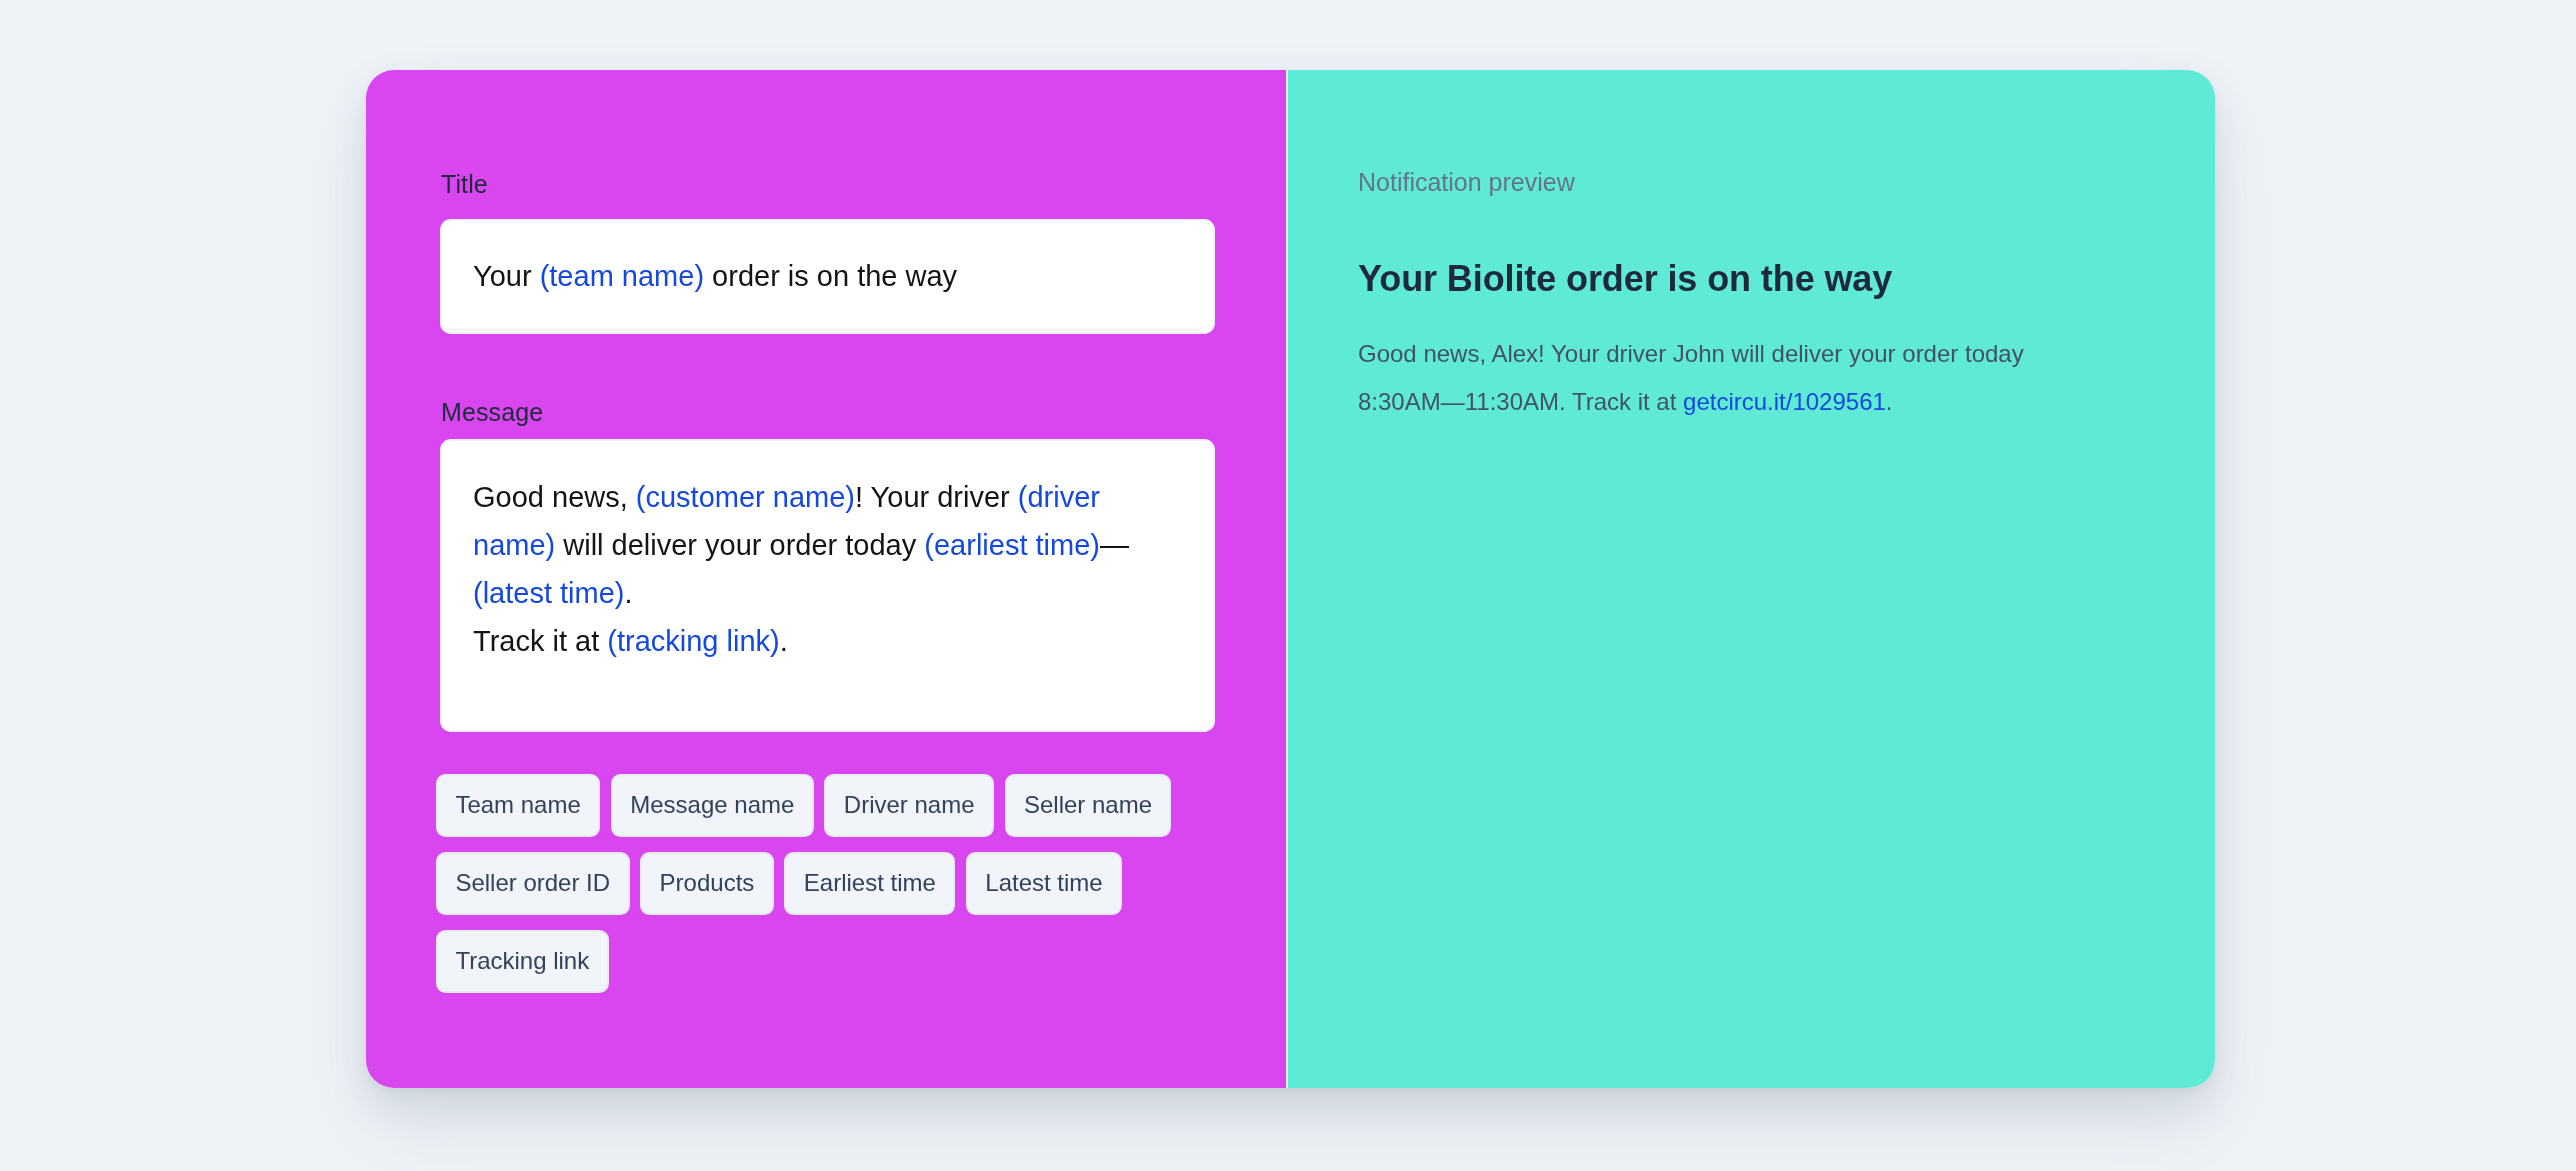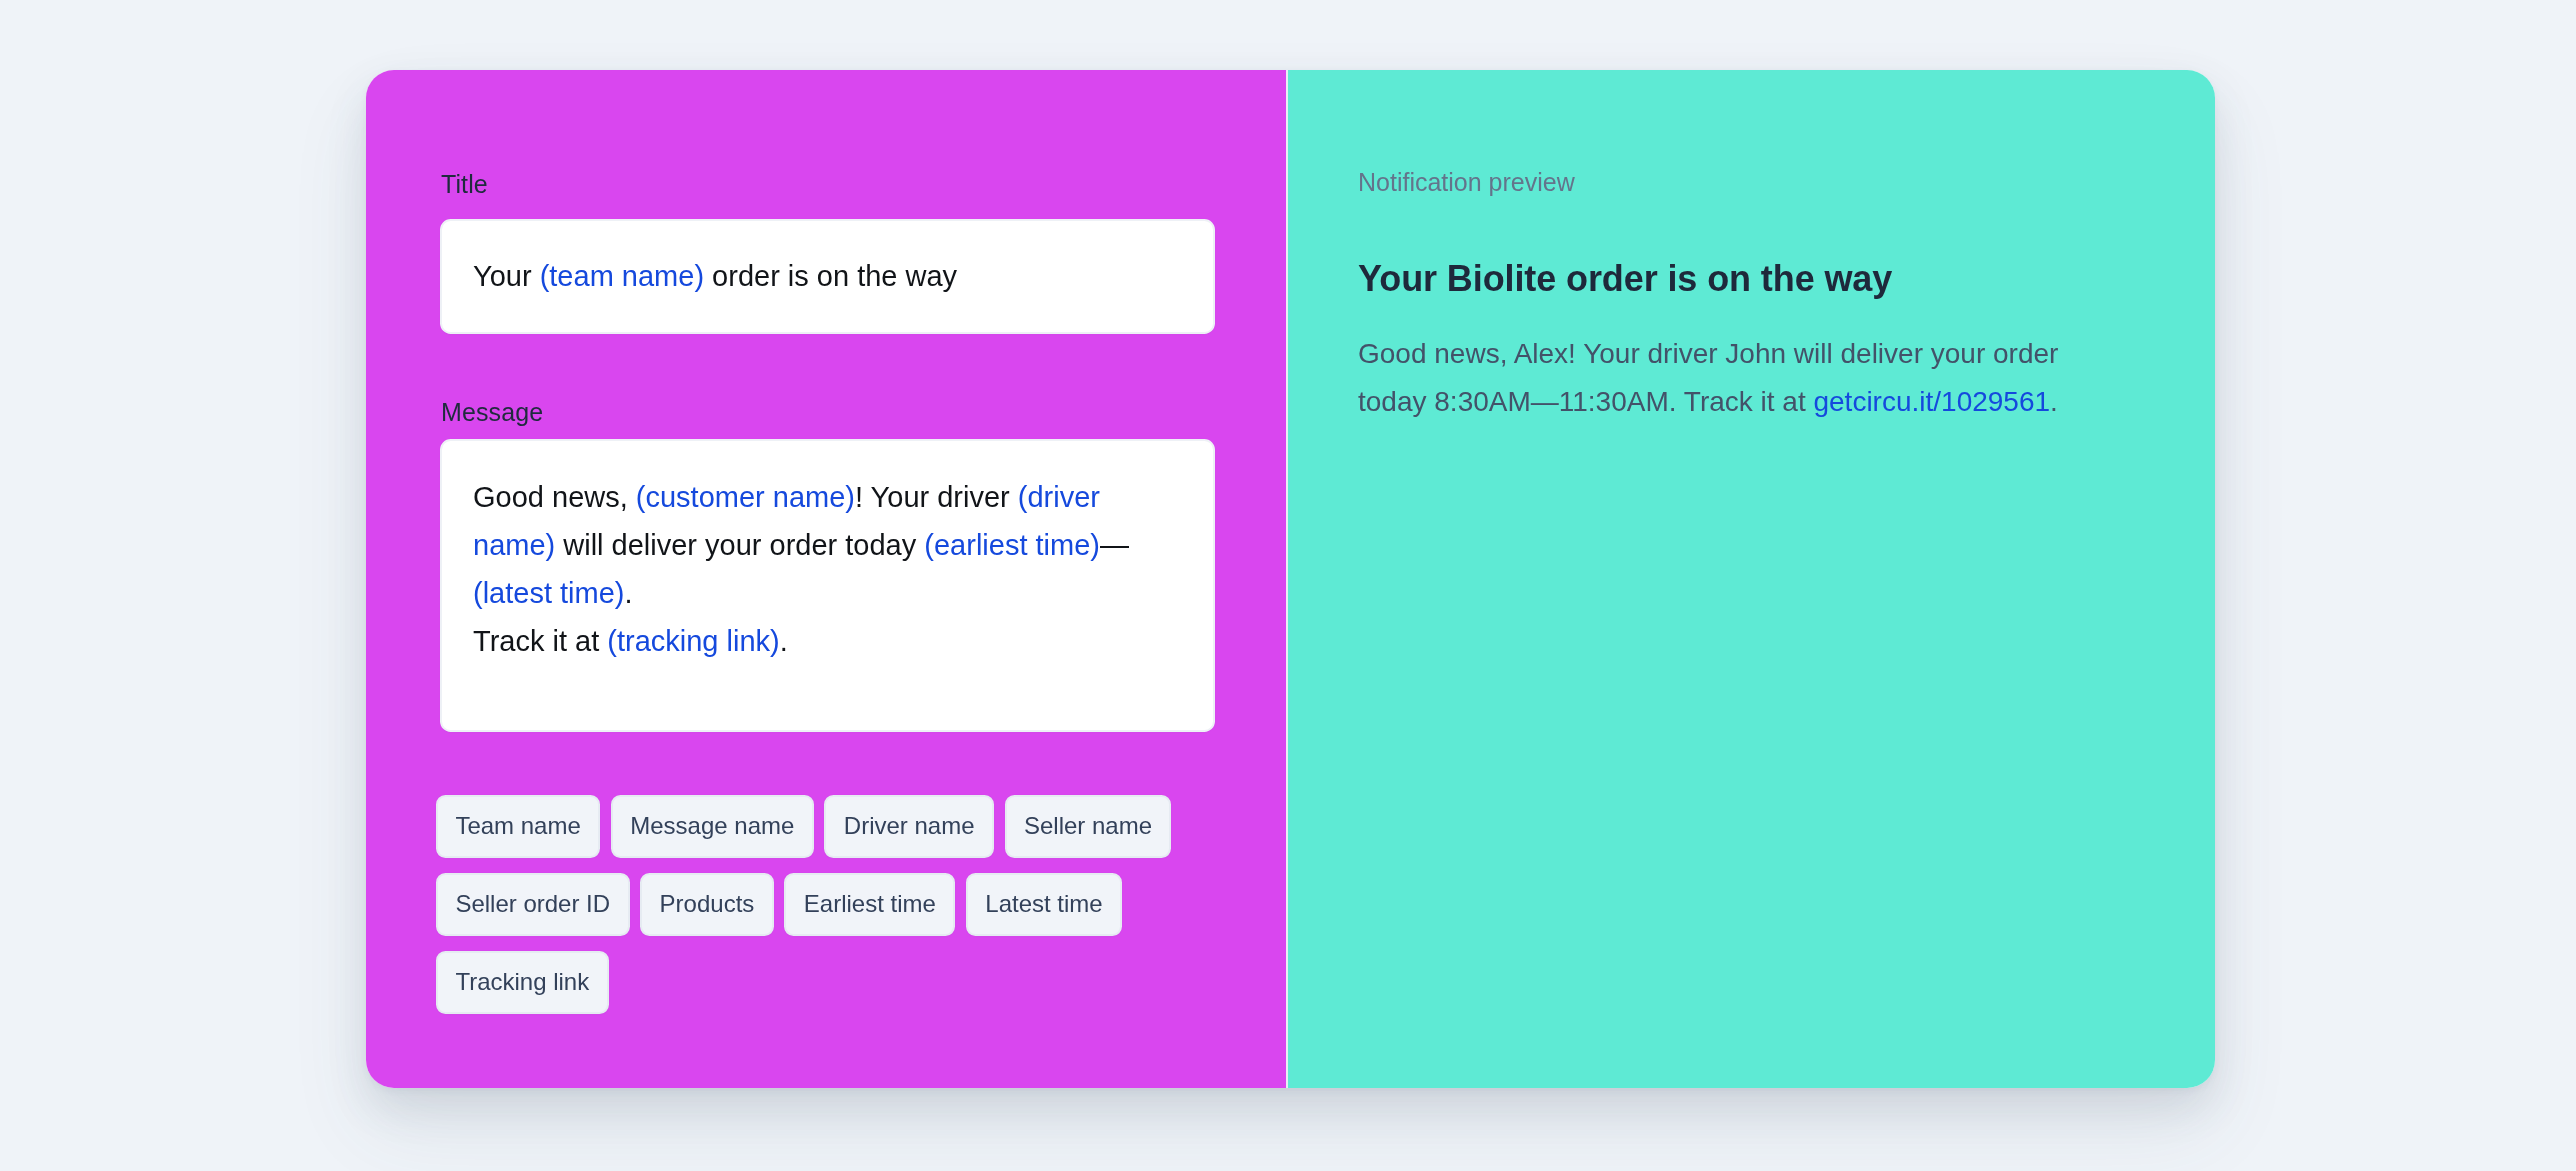--- a/index.html
+++ b/index.html
@@ -103,21 +103,20 @@
 
   
   .chips {
     position: absolute;
     left: 70px;
     top: 704px;
     width: 792px;
     display: flex;
     flex-wrap: wrap;
     gap: 0;
-    margin-top: 21px;
   }
 
   .chip {
     background: #f1f4f9;
     border: 2px solid #e6ebf2;
     border-radius: 9.4px;
     color: #33415a;
     font-size: 24px;
     line-height: 1;
     padding: 17px 17.4px 18px 17.4px;
@@ -155,21 +154,21 @@
     color: #1e293b;
     letter-spacing: -0.1px;
     white-space: nowrap;
   }
 
   .preview-body {
     position: absolute;
     left: 70px;
     top: 260px;
     width: 751px;
-    font-size: 28px;
+    font-size: 24px;
     line-height: 48px;
     color: #435269;
   }
 
   .preview-body .lnk {
     color: #1549dd;
   }
 </style>
 </head>
 <body>

